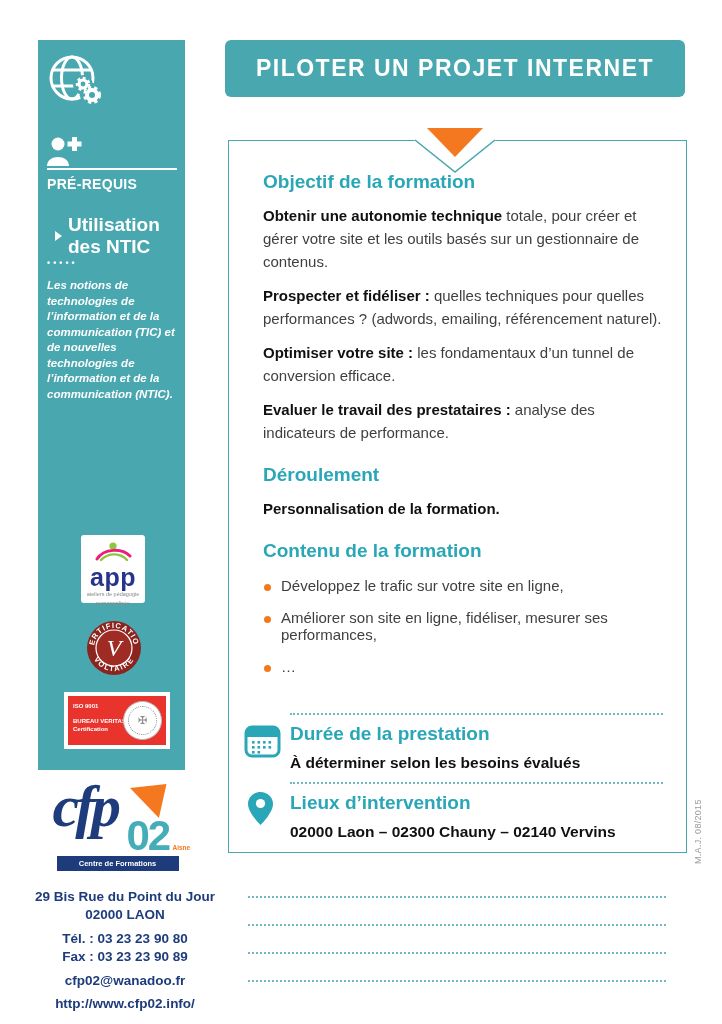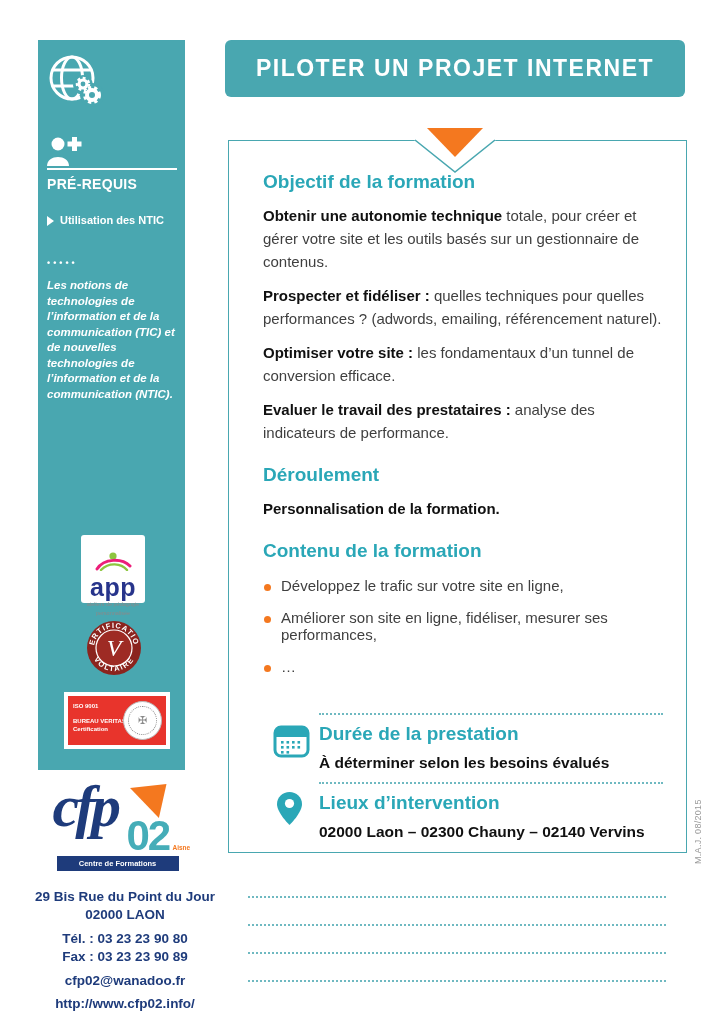--- a/index.html
+++ b/index.html
@@ -7,30 +7,30 @@
     font-family:"Liberation Sans", sans-serif; overflow:hidden; }
   .page { position:relative; width:722px; height:1024px; background:#fff; }
 
   
   .sidebar { position:absolute; left:38px; top:40px; width:147px; height:730px;
     background:#49A7B0; color:#fff; }
   .globe-wrap { position:absolute; left:8px; top:12px; }
   .person-wrap { position:absolute; left:9px; top:96px; }
   .side-rule { position:absolute; left:9px; top:128px; width:130px; height:2px; background:#fff; }
   .prereq { position:absolute; left:9px; top:136px; font-size:14px; font-weight:bold; letter-spacing:.3px;text-align:center; }
-  .side-item { position:absolute; left:9px; top:174px; font-size:11px; font-weight:bold; display:flex; align-items:flex-end; }
+  .side-item { position:absolute; left:17px; top:174px; font-size:19px; font-weight:bold; display:flex; align-items:center; }
   .side-item .tri-bullet { width:0; height:0; border-left:7px solid #fff; border-top:5px solid transparent;
     border-bottom:5px solid transparent; margin-right:6px; }
   .side-dots { position:absolute; left:9px; top:218px; font-size:9px; letter-spacing:3px; font-weight:bold; }
   .side-note { position:absolute; left:9px; top:238px; width:130px; font-size:11.5px; font-style:italic;
     font-weight:bold; line-height:15.5px; }
 
   
   .logo-app { position:absolute; left:43px; top:495px; width:64px; height:68px; background:#fff;
-    border-radius:3px; text-align:center; padding-top:16px; }
+    border-radius:3px; text-align:center; padding-top:6px; }
   .logo-app .app-word { font-size:25px; font-weight:bold; color:#27348B; line-height:24px; letter-spacing:.5px; }
   .logo-app .app-sub { font-size:5.5px; color:#8a8a8a; line-height:6.5px; margin-top:2px; }
   .logo-voltaire { position:absolute; left:48px; top:580px; }
   .logo-veritas { position:absolute; left:26px; top:652px; width:106px; height:57px; background:#fff; padding:4px; }
   .veritas-red { position:relative; width:98px; height:49px; background:#E8342C; }
   .veritas-red .vt { position:absolute; left:5px; color:#fff; font-weight:bold; }
   .vt1 { top:7px; font-size:6px; }
   .vt2 { top:22px; font-size:6px; }
   .vt3 { top:30px; font-size:6px; font-weight:normal; }
   .veritas-seal { position:absolute; right:4px; top:5px; width:39px; height:39px; border-radius:50%;
@@ -51,21 +51,21 @@
 
   h2.sec { color:#2AA7B7; font-size:19px; font-weight:bold; }
   .para { font-size:15px; line-height:23px; color:#3f3f3f; margin-top:11px; }
   .para b { color:#111; }
   .mt18 { margin-top:20px; }
   .bullets { margin-top:4px; }
   .bullet { display:flex; margin-top:15px; font-size:15px; color:#3f3f3f; }
   .bullet-dot { flex:0 0 auto; width:7px; height:7px; border-radius:50%; background:#F4781F; margin:7px 10px 0 1px; }
 
   
-  .svc { position:absolute; left:228px; top:700px; width:459px;padding-left:29px; }
+  .svc { position:absolute; left:228px; top:700px; width:459px; }
   .dotline { margin-left:62px; margin-right:24px; border-top:2px dotted #6FB9C1; height:0; }
   .svc-row { display:flex; margin-top:6px; }
   .svc-icon { flex:0 0 62px; padding-left:16px; padding-top:2px; }
   .svc-body h2 { margin-top:2px; }
   .svc-bold { font-size:15.5px; font-weight:bold; color:#111; margin-top:9px; }
   .gap8 { height:10px; }
 
   
   .notes { position:absolute; left:248px; top:862px; width:418px; }
   .notes-title { color:#2AA7B7; font-size:17px; font-weight:bold; letter-spacing:.5px; }

